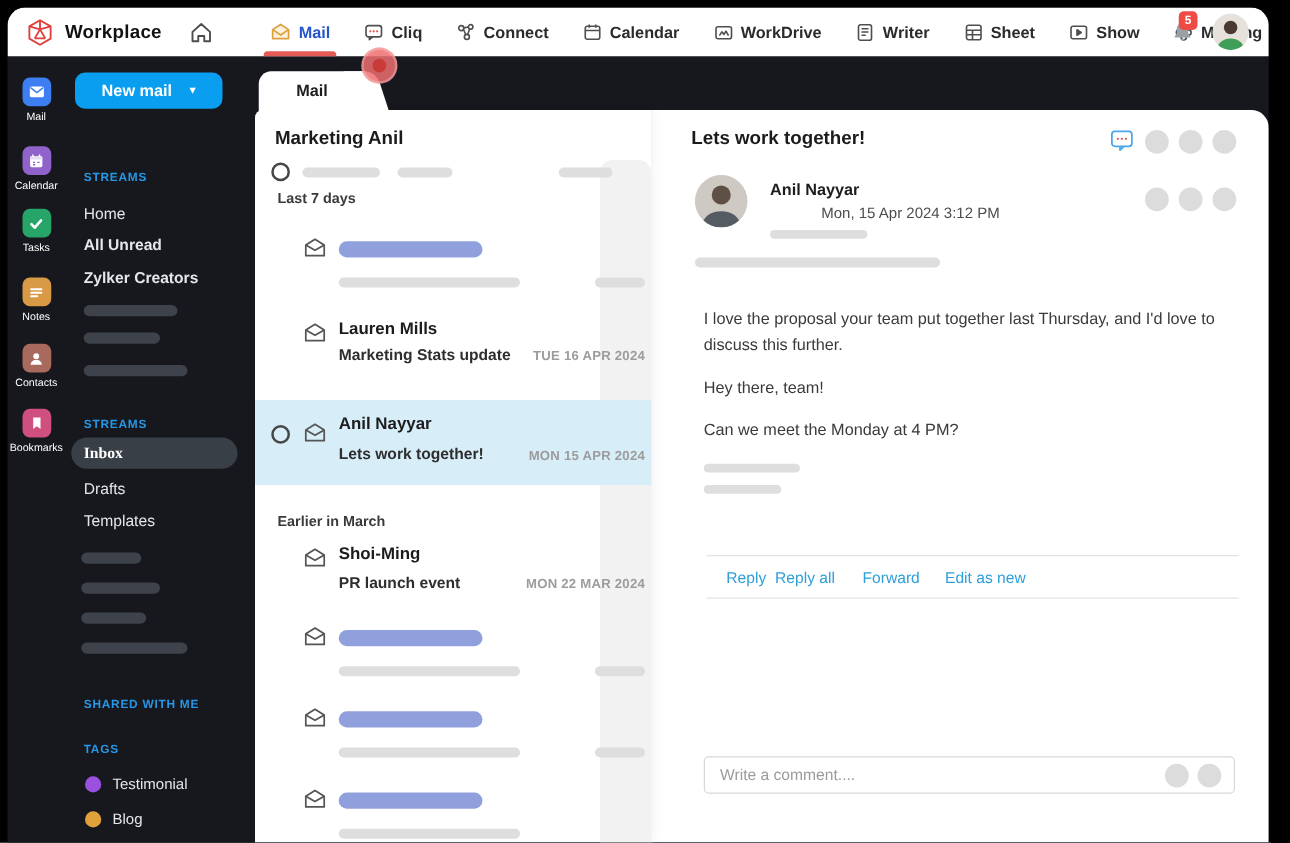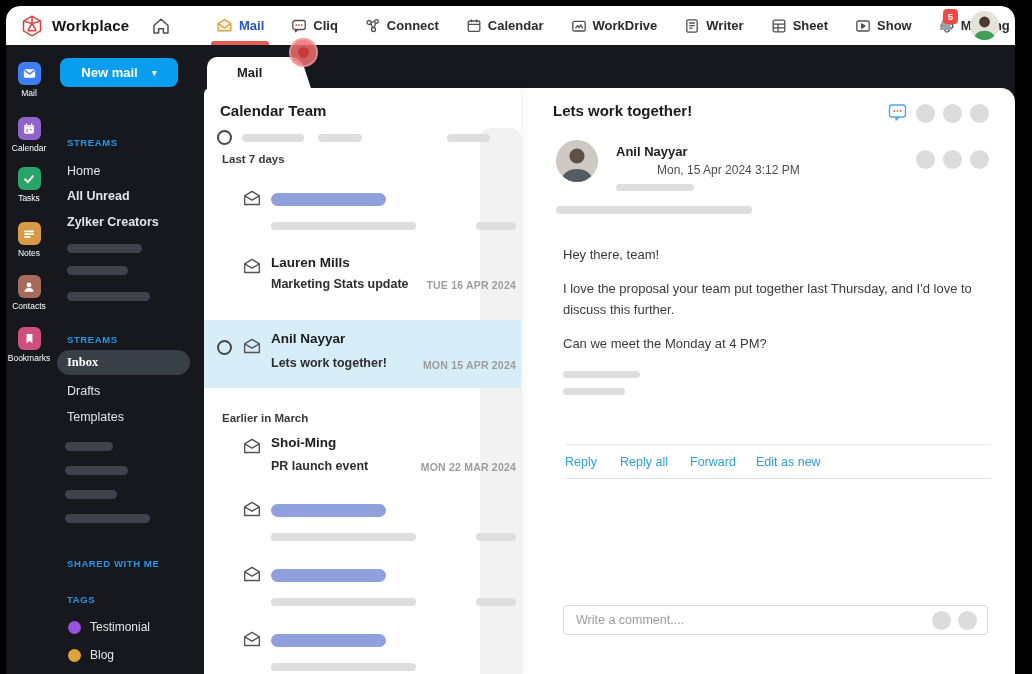--- a/index.html
+++ b/index.html
@@ -322,21 +322,21 @@
 
   <div class="tab">
     <span>Mail</span>
   </div>
 
   <div class="content">
 
     <div class="maillist">
       <div class="scroll-track"></div>
 
-      <div class="group-title">Calendar Team</div>
+      <div class="group-title">Marketing Anil</div>
 
       <div class="hdr-row">
         <i class="sel-circle" style="left:13px; top:0"></i>
         <div class="pill g8" style="left:38px; top:4px; width:62px"></div>
         <div class="pill g8" style="left:114px; top:4px; width:44px"></div>
         <div class="pill g8" style="left:243px; top:4px; width:43px"></div>
       </div>
 
       <div class="sec-head" style="top:65px">Last 7 days</div>
 
@@ -440,30 +440,30 @@
       <div class="snd-date">Mon,  15 Apr 2024  3:12 PM</div>
       <div class="pill g8" style="left:94px; top:96px; width:78px; height:7px"></div>
       <div class="snd-dots">
         <i class="dot-btn"></i>
         <i class="dot-btn"></i>
         <i class="dot-btn"></i>
       </div>
       <div class="pill" style="left:34px; top:118px; width:196px; height:8px"></div>
 
       <div class="body-txt">
+        <p>I love the proposal your team put together last Thursday, and I'd love to discuss this further.</p>
         <p>Hey there, team!</p>
-        <p>I love the proposal your team put together last Thursday, and I'd love to discuss this further.</p>
         <p>Can we meet the Monday at 4 PM?</p>
       </div>
       <div class="pill g8" style="left:41px; top:283px; width:77px; height:7px"></div>
       <div class="pill g8" style="left:41px; top:300px; width:62px; height:7px"></div>
 
       <div class="rule" style="top:356px"></div>
       <div class="actions">
-        <a style="left:43px">Reply</a>
+        <a style="left:59px">Reply</a>
         <a style="left:98px">Reply all</a>
         <a style="left:168px">Forward</a>
         <a style="left:234px">Edit as new</a>
       </div>
       <div class="rule" style="top:390px"></div>
 
       <div class="comment-box">
         <input type="text" placeholder="Write a comment...." style="">
         <div class="cb-dots">
           <i class="dot-btn"></i>

